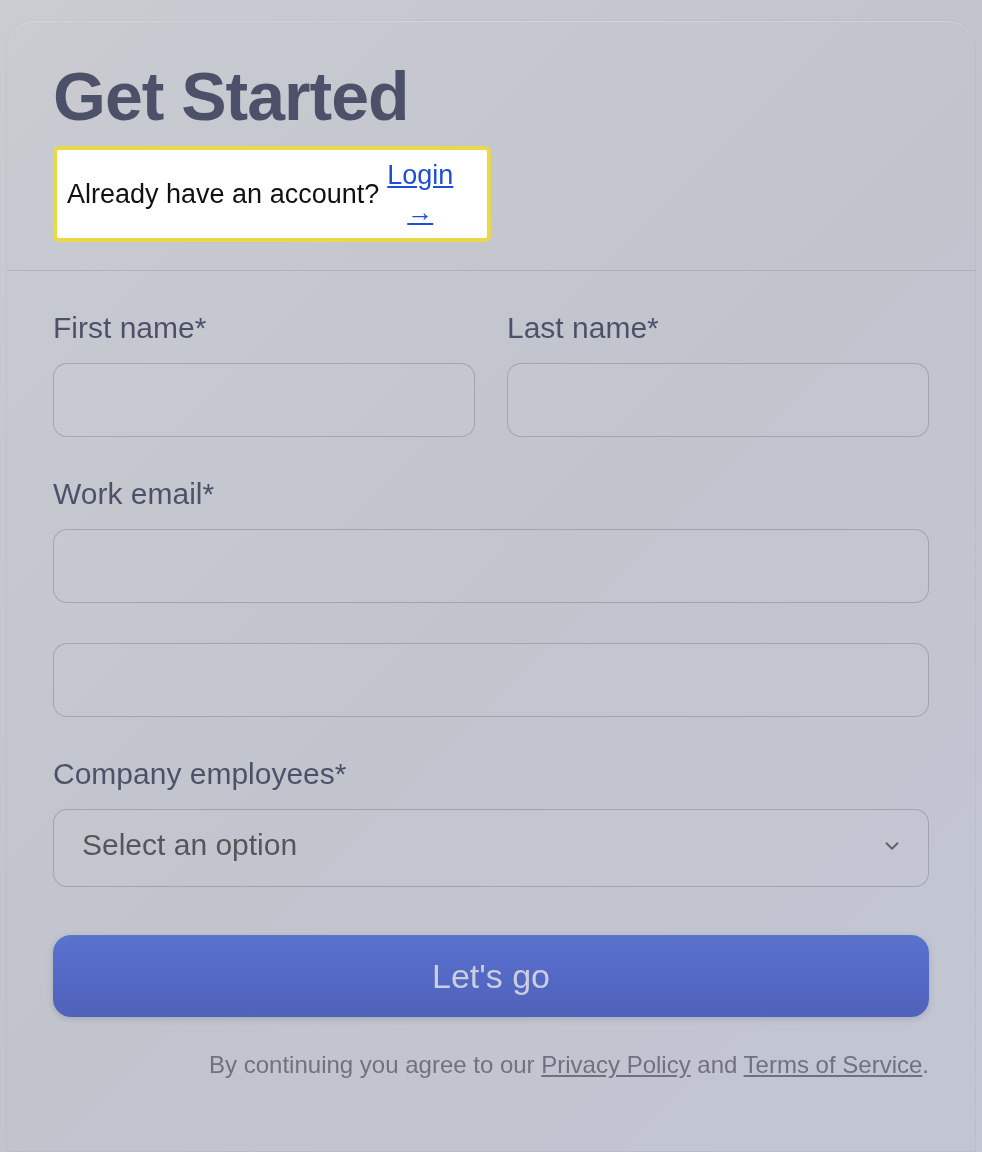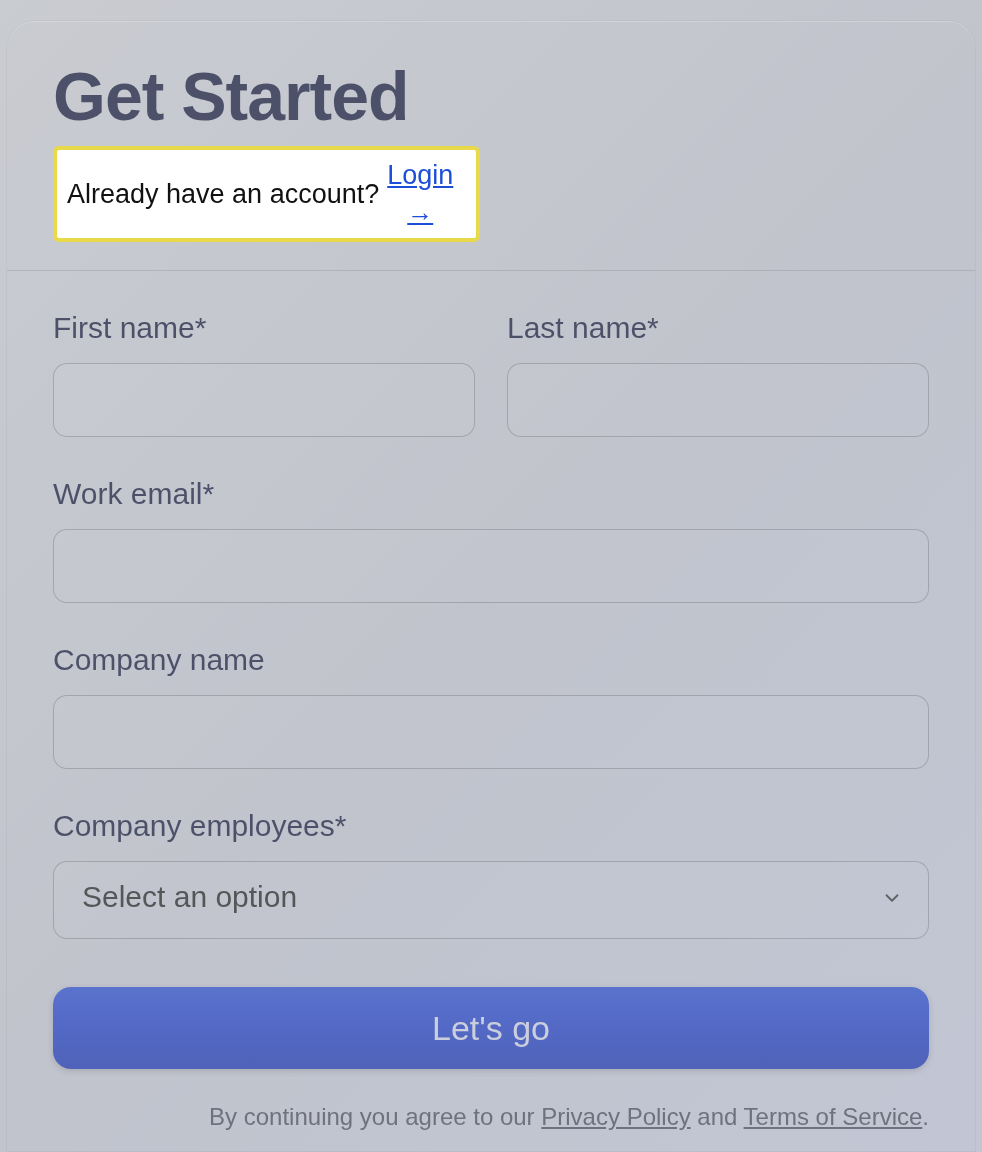--- a/index.html
+++ b/index.html
@@ -46,21 +46,21 @@
   }
   .login-row {
     display: inline-flex;
     align-items: center;
     gap: 8px;
     font-size: 27px;
     color: #111;
     background: #ffffff;
     border: 4px solid #e8d94a;
     border-radius: 6px;
-    padding: 10px 23px 10px 10px;
+    padding: 10px 34px 10px 10px;
     position: relative;
     z-index: 10;
   }
   .login-link {
     text-decoration: underline;
     color: #1d4ed8;
     cursor: pointer;
     display: inline-flex;
     align-items: center;
     gap: 6px;
@@ -184,21 +184,20 @@
         <input class="input" type="text" value="" style="">
       </div>
     </div>
 
     <div class="field-group">
       <label class="label">Work email*</label>
       <input class="input" type="email" value="" style="">
     </div>
 
     <div class="field-group">
-      <label class="label">Company name</label>
       <input class="input" type="text" value="" style="">
     </div>
 
     <div class="field-group">
       <label class="label">Company employees*</label>
       <div class="select-wrap">
         <select class="select">
           <option>Select an option</option>
         </select>
         <span class="chevron">

